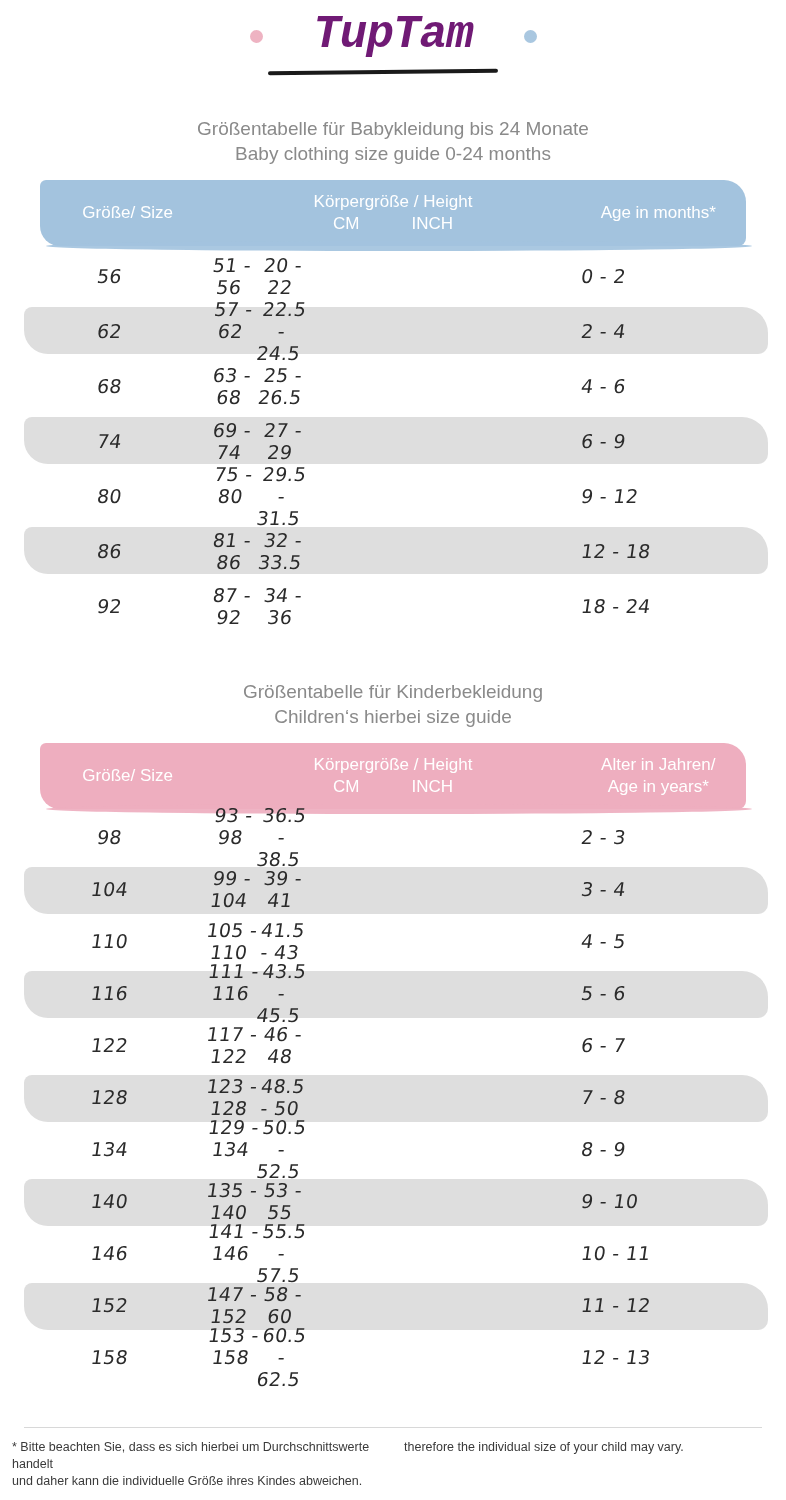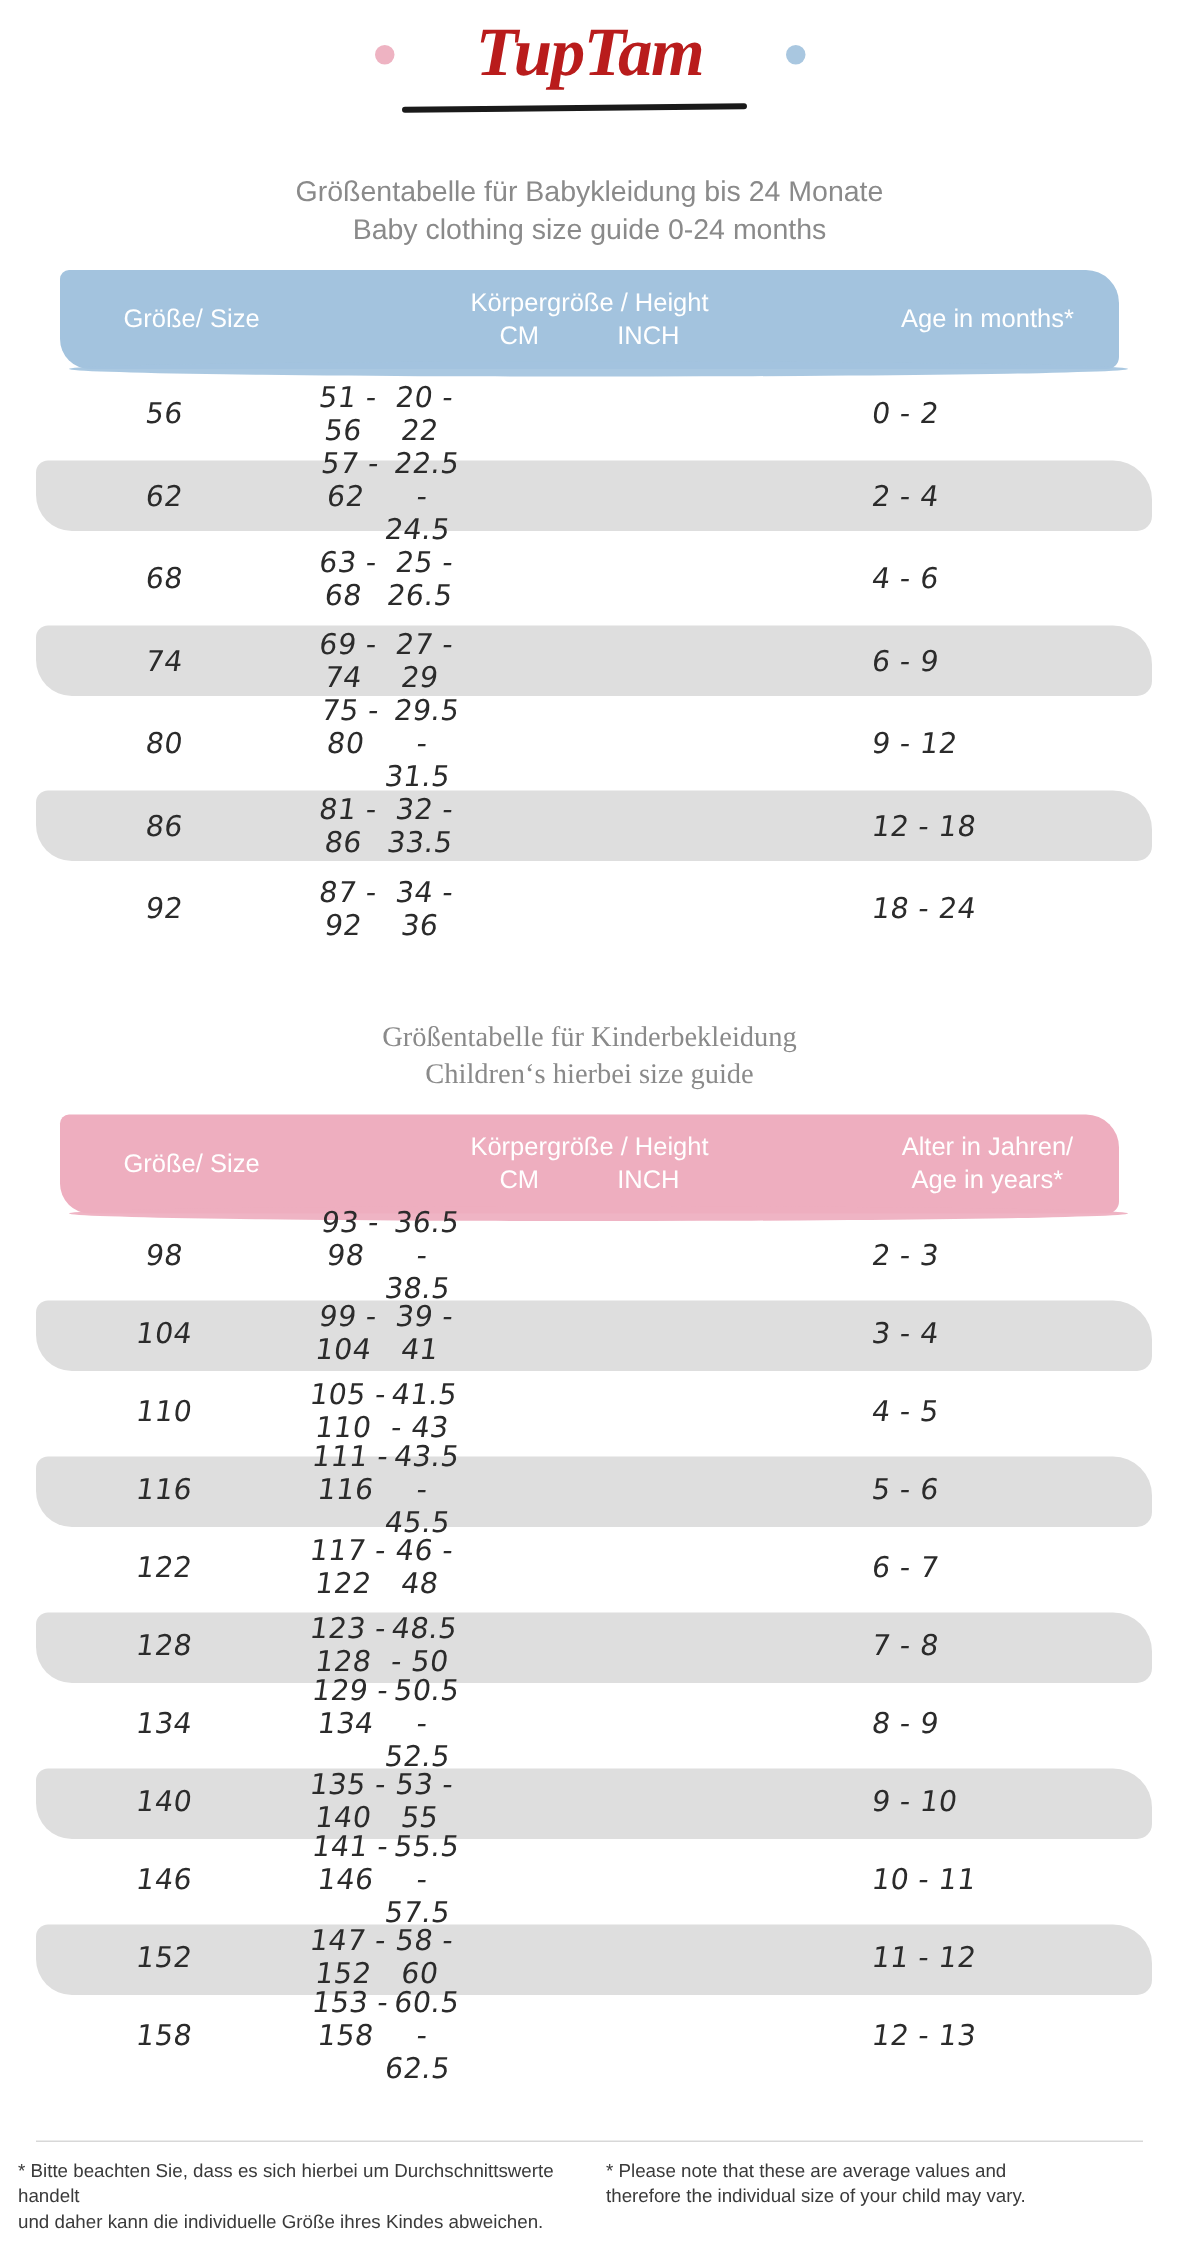--- a/index.html
+++ b/index.html
@@ -24,26 +24,26 @@
   }
 
   
   .logo-wrap {
     text-align: center;
     padding-top: 12px;
     position: relative;
     height: 72px;
   }
   .logo-text {
-    font-family: Liberation Serif, serif;
+    font-family: Liberation Mono, monospace;
     font-style: italic;
     font-weight: bold;
     font-size: 46px;
     letter-spacing: -1px;
-    color: #b91c1c;
+    color: #701a75;
     display: inline-block;
     position: relative;
     line-height: 1;
   }
   .logo-dot {
     position: absolute;
     width: 13px;
     height: 13px;
     border-radius: 50%;
     top: 30px;
@@ -285,21 +285,21 @@
         <div class="cell handwrite col-size">92</div>
         <div class="height-group">
           <div class="cell handwrite cell-cm">87 - 92</div>
           <div class="cell handwrite cell-inch">34 - 36</div>
         </div>
         <div class="cell handwrite col-age age-cell">18 - 24</div>
       </div>
     </div>
   </div>
 
-  <div class="section-heading" style="margin-top:46px;font-family:Liberation Serif, serif;">
+  <div class="section-heading" style="margin-top:46px;">
     <span class="l2">Größentabelle für Kinderbekleidung</span>
     <span class="l2">Children‘s hierbei size guide</span>
   </div>
 
   <div class="table-block">
 
     <div class="head-band pink">
       <div class="band-bg"></div>
       <div class="head-row">
         <div class="head-cell col-size">Größe/ Size</div>
@@ -420,18 +420,17 @@
     </div>
   </div>
 
   <div class="footnote">
     <div class="sep"></div>
     <div class="col">
       <div>* Bitte beachten Sie, dass es sich hierbei um Durchschnittswerte handelt</div>
       <div>und daher kann die individuelle Größe ihres Kindes abweichen.</div>
     </div>
     <div class="col">
-      <div>* Please note that these are average values and</div>
       <div>therefore the individual size of your child may vary.</div>
     </div>
   </div>
 
 </div>
 
 </body></html>

